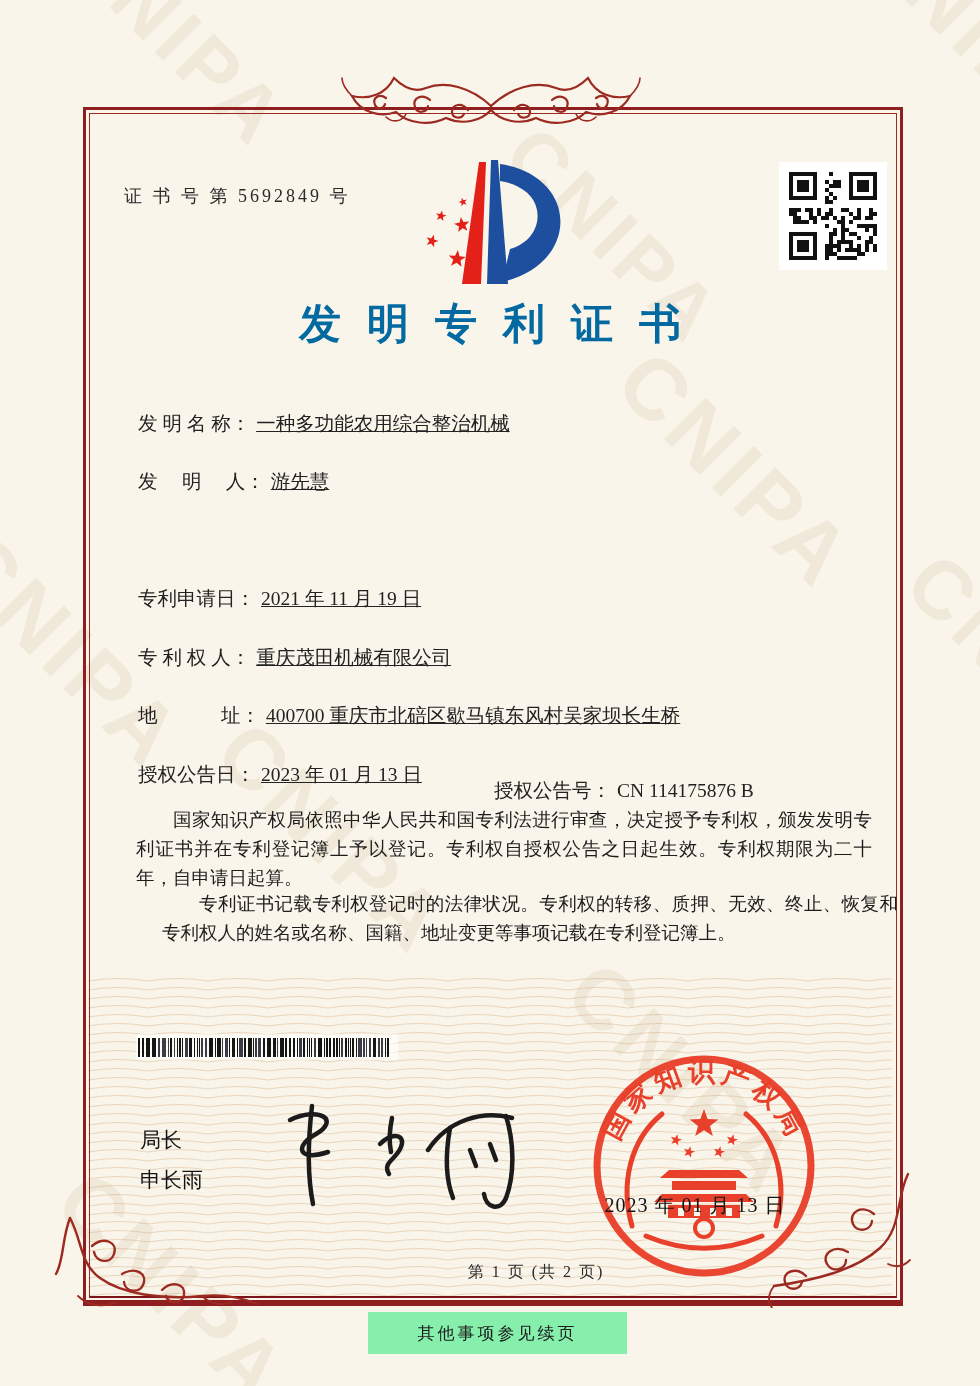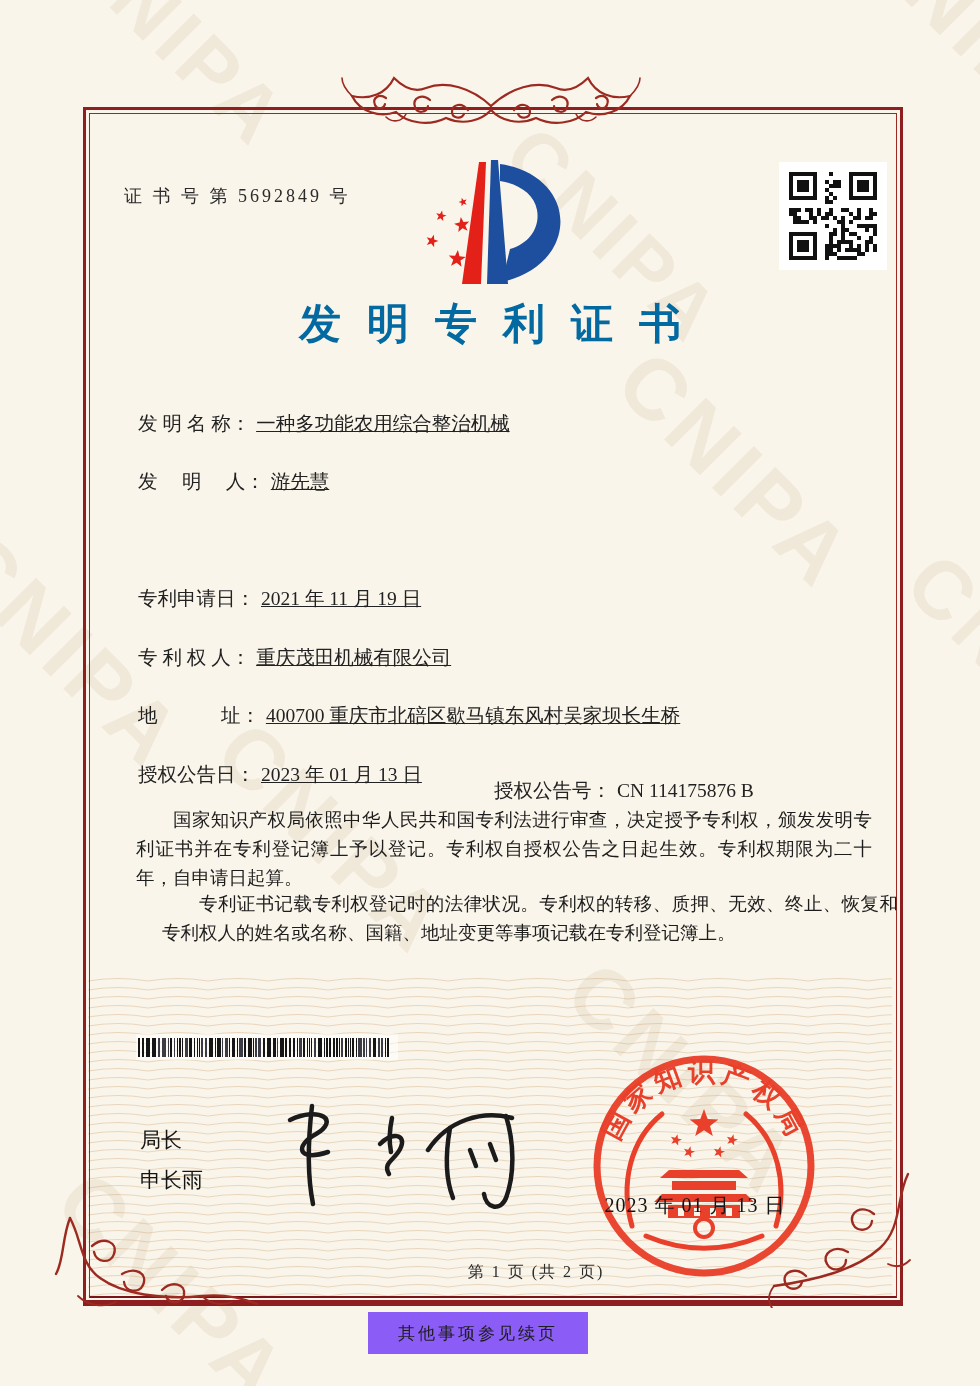--- a/index.html
+++ b/index.html
@@ -41,21 +41,21 @@
 
   .officer{position:absolute;left:140px;top:1120px;font-size:21px;color:#141414;line-height:40px;}
   .signature{position:absolute;left:268px;top:1092px;width:270px;height:125px;}
 
   .seal-wrap{position:absolute;left:588px;top:1050px;width:232px;height:232px;}
   .seal-date{position:absolute;left:590px;top:1192px;width:210px;text-align:center;
              font-size:20px;color:#141414;letter-spacing:1px;white-space:nowrap;}
 
   .page-info{position:absolute;left:0;top:1262px;width:980px;text-align:center;
              font-size:16px;color:#2b2b2b;letter-spacing:2px;padding-left:46px;}
-  .cont-box{position:absolute;left:368px;top:1312px;width:220px;height:42px;background:#8b5cf6;
+  .cont-box{position:absolute;left:368px;top:1312px;width:259px;height:42px;background:#86efac;
             display:flex;align-items:center;justify-content:center;}
   .cont-note{font-size:17px;color:#1d1d1d;letter-spacing:3px;}
 
   .ornament{position:absolute;pointer-events:none;}
 </style>
 </head>
 <body>
 
 <div class="page">
 

